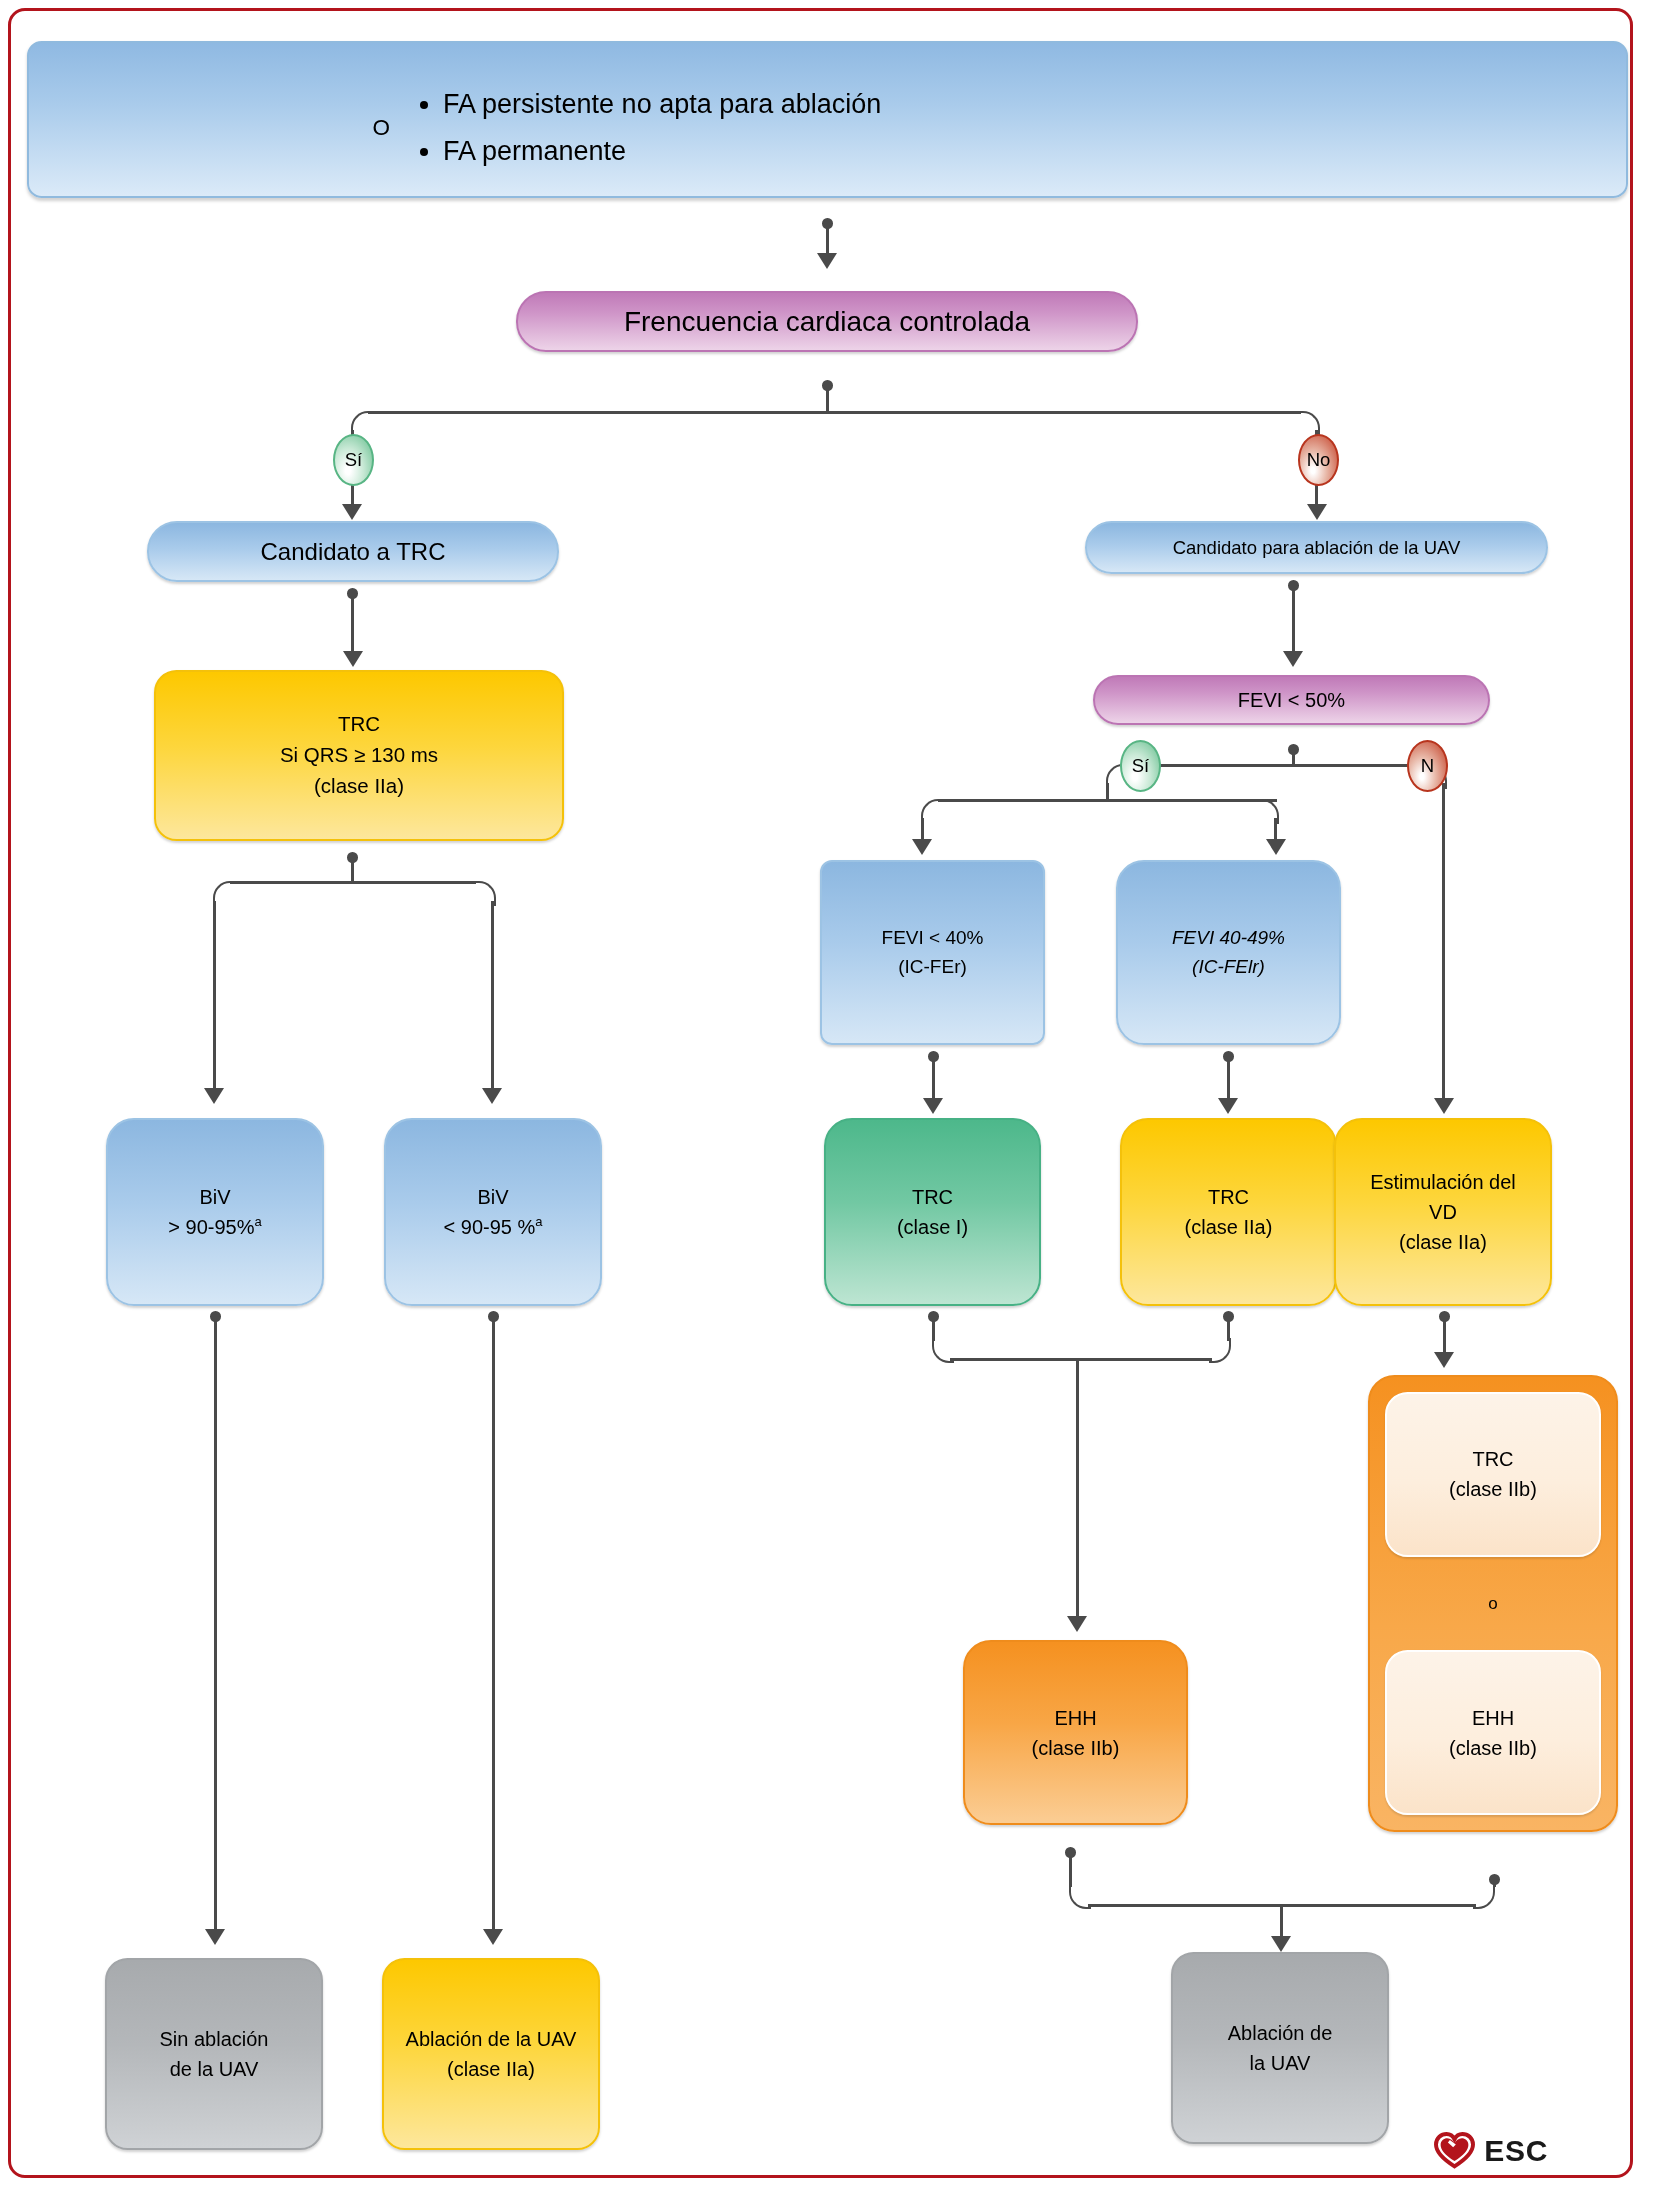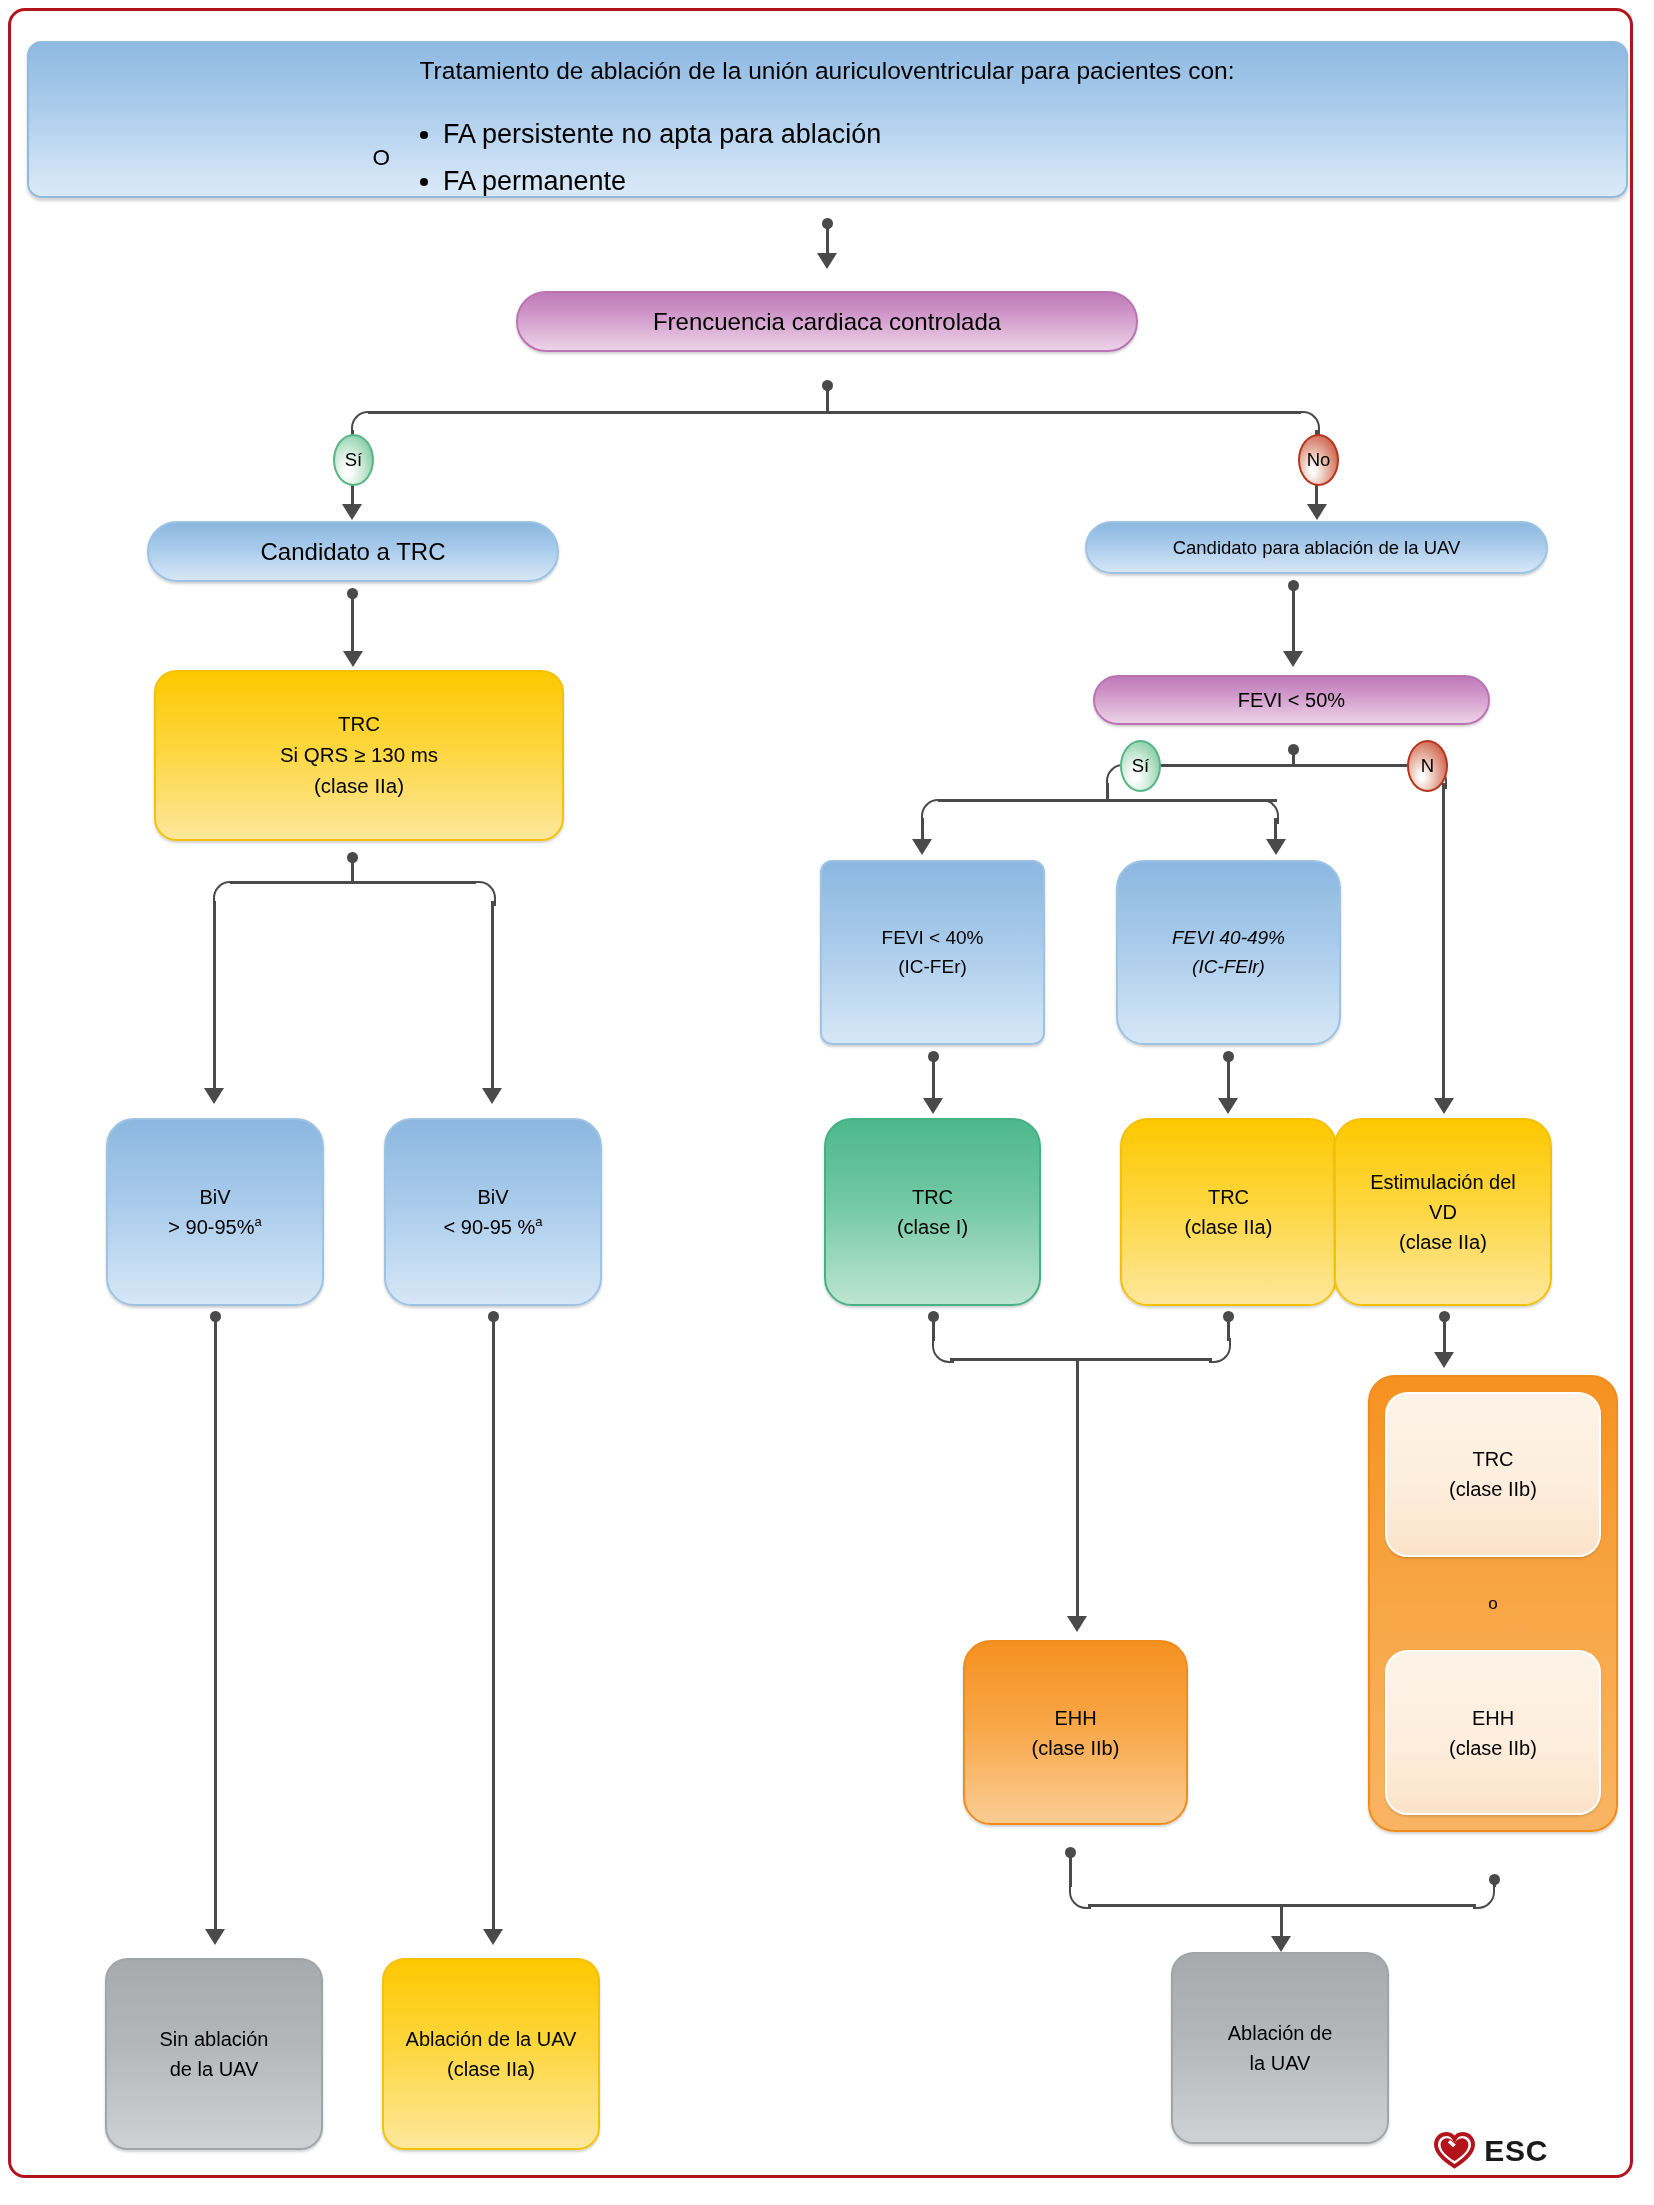--- a/index.html
+++ b/index.html
@@ -166,35 +166,34 @@
 </style>
 </head>
 <body>
 
 <div id="page">
 
   <div id="frame"></div>
   <div id="frame-gap"></div>
 
   <div class="node blue-head" id="header-box" style="left:26.5px;top:41px;width:1601px;height:157px;border-radius:14.6px;">
-    <div id="header-title">Tratamiento de ablación de la unión auriculoventricular para pacientes con:</div>
     <div id="header-body">
       <div id="header-or">O</div>
       <ul id="header-bullets">
         <li>FA persistente no apta para ablación</li>
         <li>FA permanente</li>
       </ul>
     </div>
   </div>
 
   <div class="dot" style="left:822px;top:218px;"></div>
   <div class="conn vline" style="left:826px;top:224px;height:32px;"></div>
   <div class="arrow" style="left:817px;top:253px;"></div>
 
-  <div class="node purple" style="left:516px;top:291px;width:622px;height:61px;border-radius:30px;font-size:24px;">
+  <div class="node purple" style="left:516px;top:291px;width:622px;height:61px;border-radius:30px;font-size:28px;">
     <span class="ln">Frencuencia cardiaca controlada</span>
   </div>
 
   <div class="dot" style="left:822px;top:380px;"></div>
   <div class="conn vline" style="left:826px;top:386px;height:26.5px;"></div>
 
   <div class="conn hline" style="left:368px;top:411px;width:933px;"></div>
 
   <div class="elbow tl" style="left:351px;top:411px;width:20px;height:22.5px;"></div>
   <div class="conn vline" style="left:351px;top:430px;height:18.5px;"></div>

